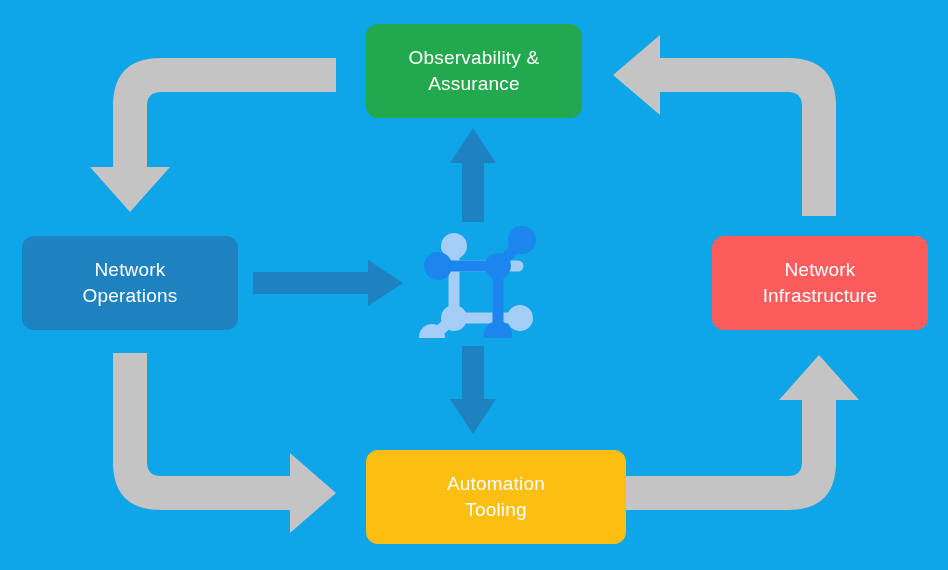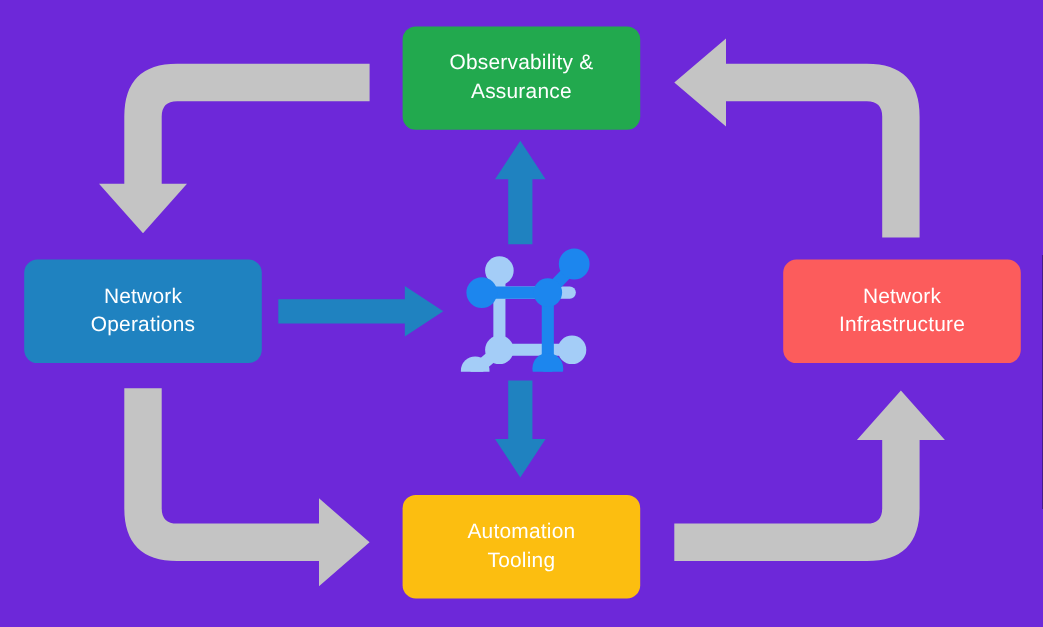--- a/index.html
+++ b/index.html
@@ -4,21 +4,21 @@
 <style>
   html, body {
     margin: 0;
     padding: 0;
     background: #000000;
   }
   #stage {
     position: relative;
     width: 948px;
     height: 570px;
-    background: #6d28d9;
+    background: #0ea5e9;
     overflow: hidden;
     font-family: "Liberation Sans", sans-serif;
   }
   .node-box {
     position: absolute;
     border-radius: 12px;
     display: flex;
     align-items: center;
     justify-content: center;
     text-align: center;
@@ -27,21 +27,21 @@
     line-height: 1.35;
     font-weight: 400;
     letter-spacing: .2px;
     box-sizing: border-box;
     padding: 4px 10px;
     white-space: pre-line;
   }
   #box-observability { left: 366px; top: 24px;  width: 216px; height: 94px; }
   #box-operations    { left: 22px;  top: 236px; width: 216px; height: 94px; }
   #box-infrastructure{ left: 712px; top: 236px; width: 216px; height: 94px; }
-  #box-automation    { left: 366px; top: 450px; width: 216px; height: 94px; }
+  #box-automation    { left: 366px; top: 450px; width: 260px; height: 94px; }
 
   .svg-layer {
     position: absolute;
     left: 0; top: 0;
     width: 948px;
     height: 570px;
   }
   .center-icon {
     position: absolute;
     left: 418px;

